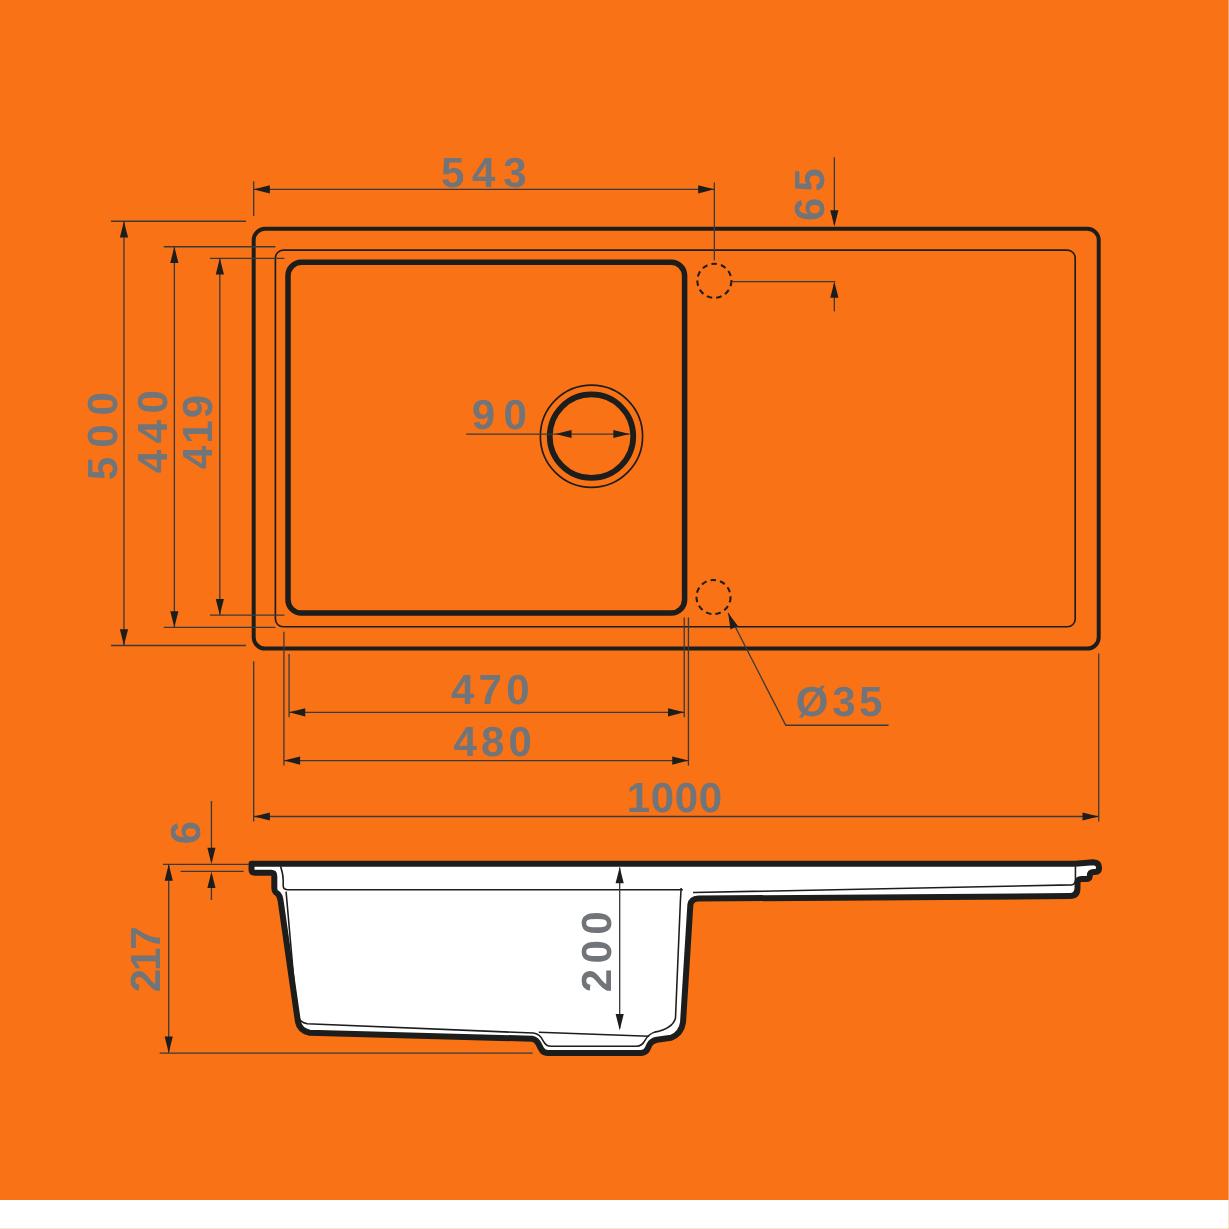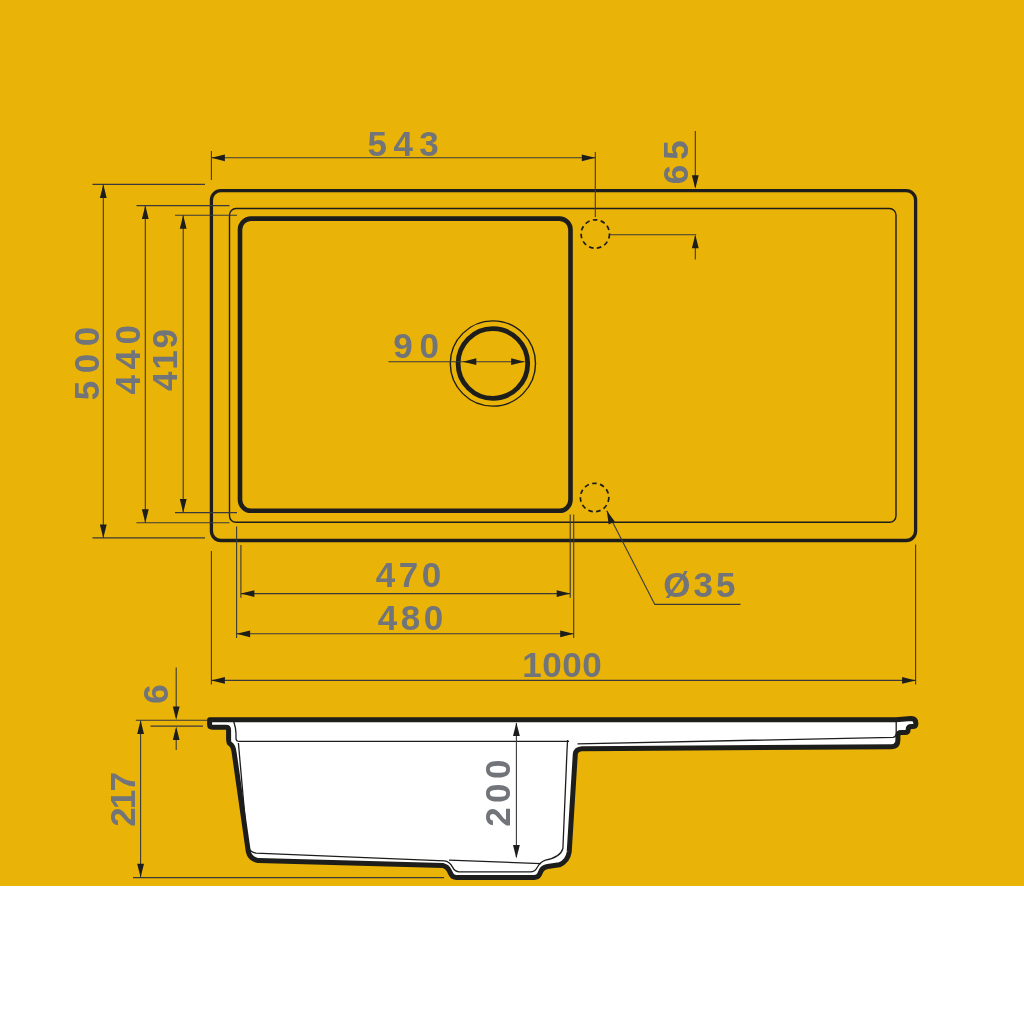--- a/index.html
+++ b/index.html
@@ -1,16 +1,16 @@
 <!DOCTYPE html>
 <html><head>
 <meta charset="utf-8">
 <style>
   html,body{margin:0;padding:0;background:#ffffff;}
-  .wrap{width:1024px;height:886px;background:#eab308;position:relative;}
+  .wrap{width:1024px;height:1000px;background:#f97316;position:relative;}
   text{font-family:"Liberation Sans",sans-serif;font-weight:bold;fill:#717479;font-size:35px;}
 </style>
 </head>
 <body>
 <div class="wrap">
 <svg width="1024" height="1024" viewBox="0 0 1024 1024" xmlns="http://www.w3.org/2000/svg">
 <g fill="none" stroke-linecap="butt">
 
 <rect x="211.4" y="190.6" width="704.2" height="349.9" rx="9.5" stroke="#1d1d1b" stroke-width="3.3"></rect>
 

